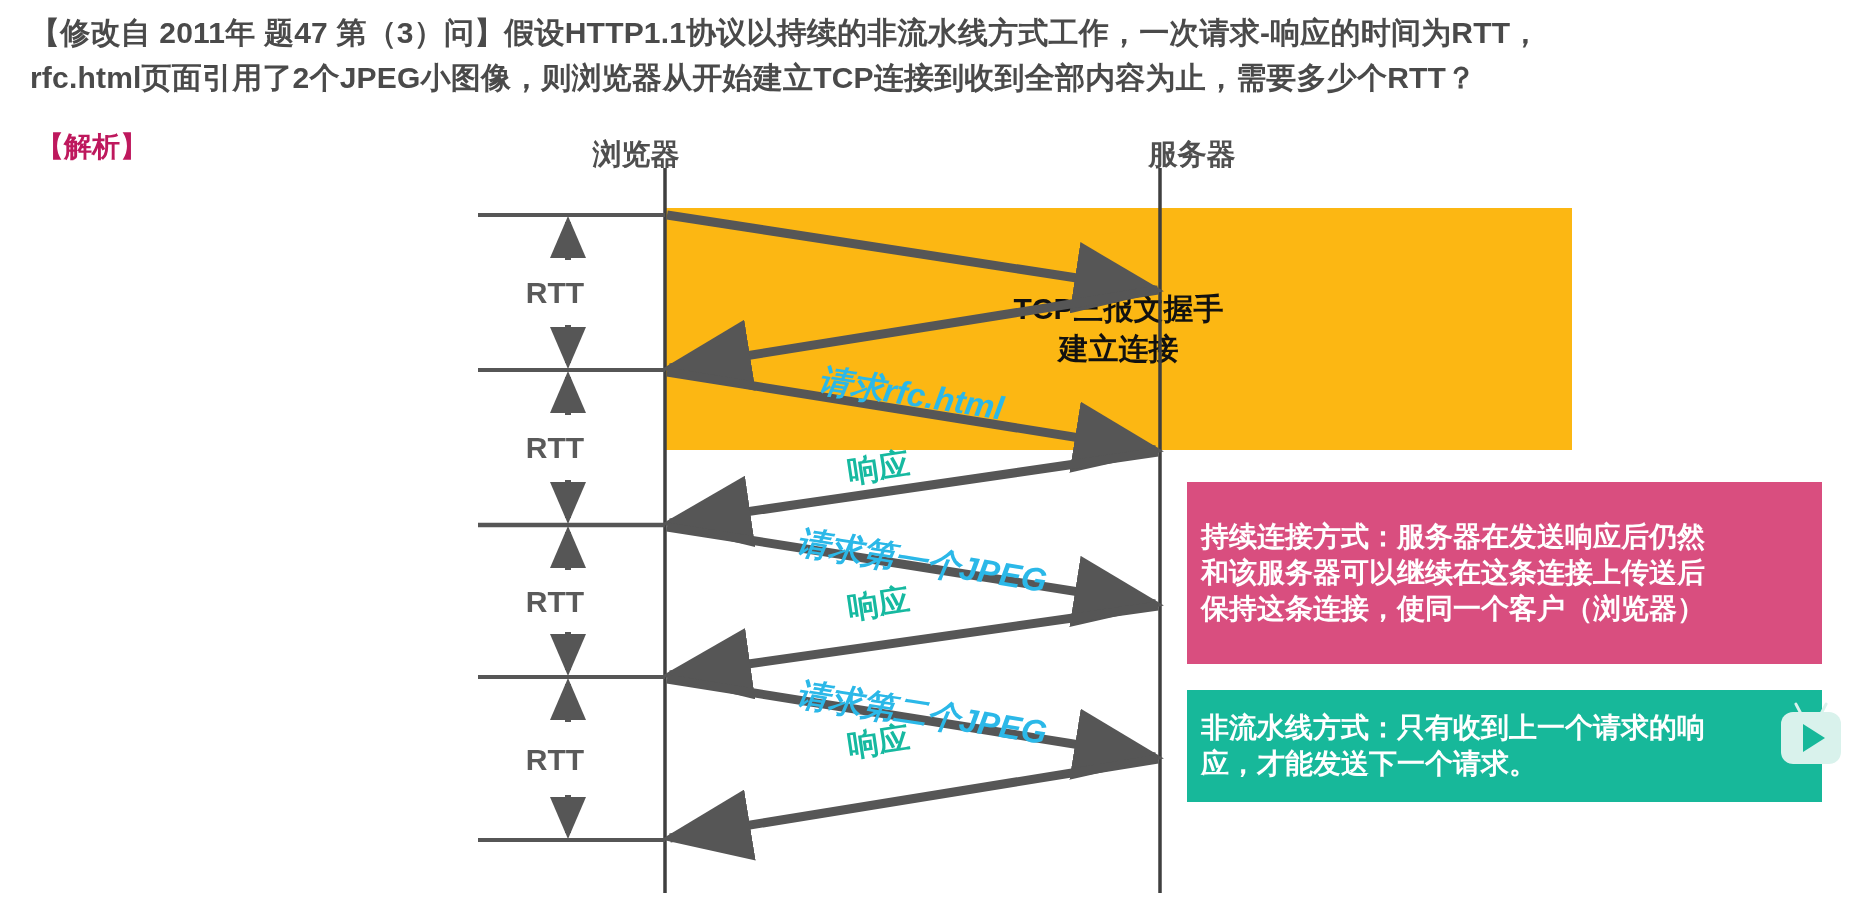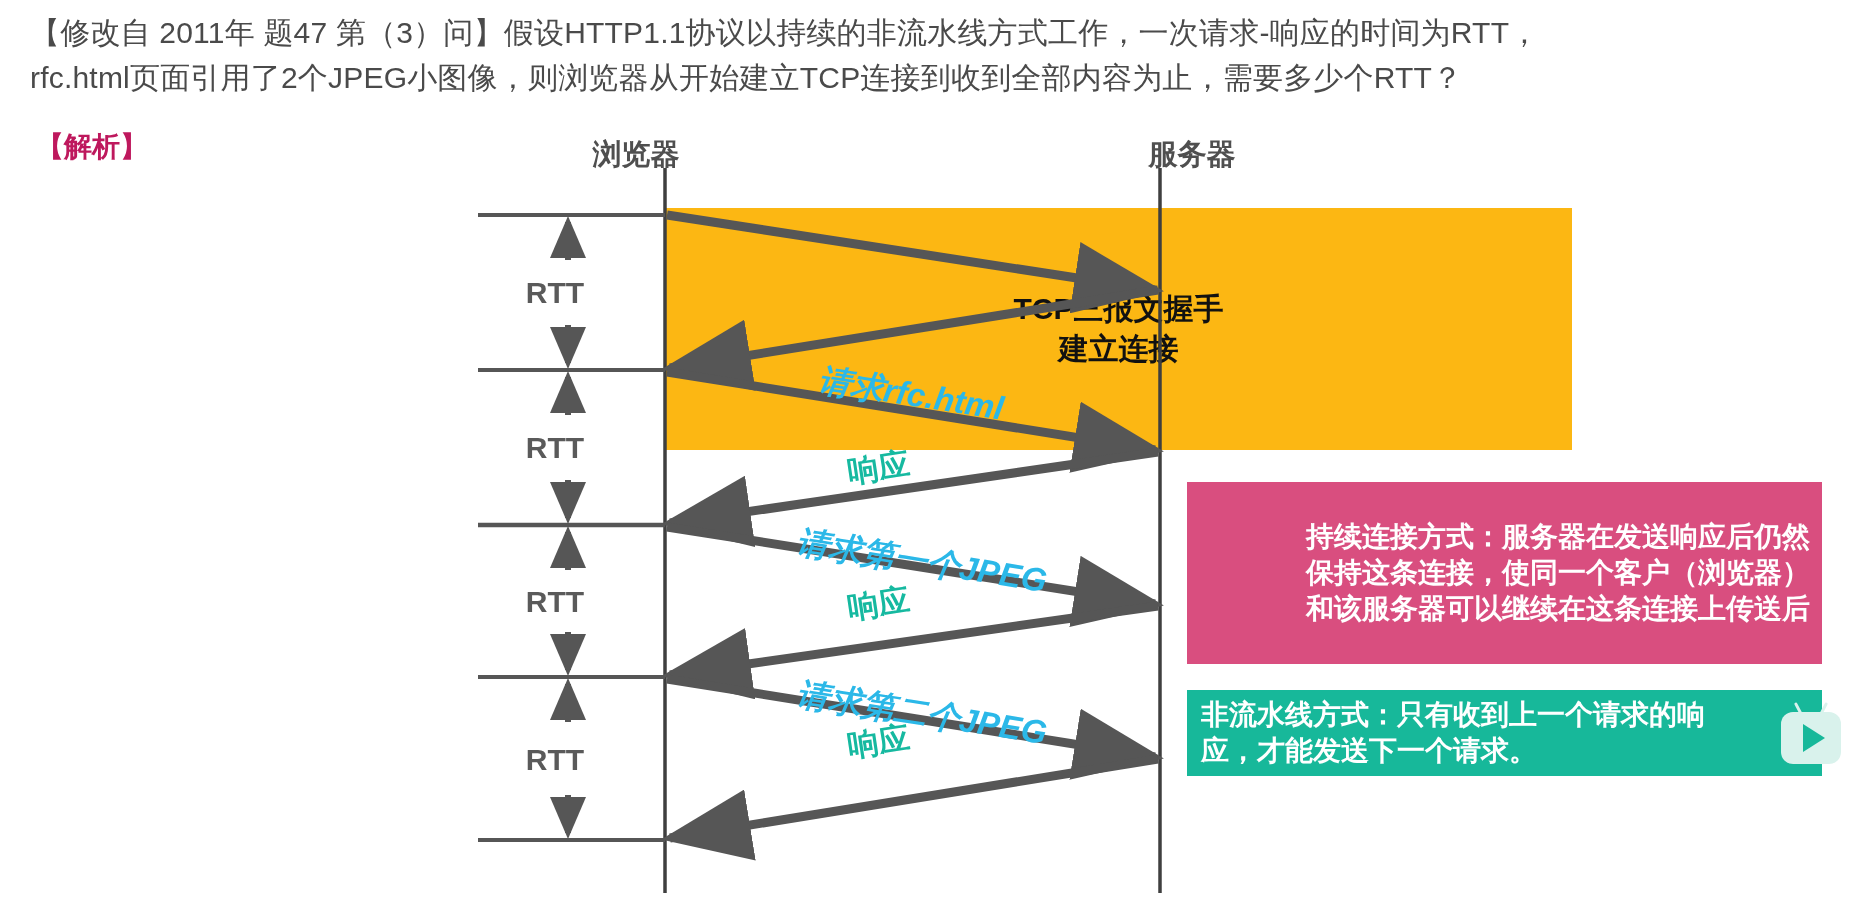--- a/index.html
+++ b/index.html
@@ -5,21 +5,21 @@
   html,body{margin:0;padding:0;}
   body{
     width:1864px;height:907px;
     background:#ffffff;
     font-family:"Liberation Sans","DejaVu Sans",sans-serif;
     overflow:hidden;
     position:relative;
   }
   #question{
     position:absolute;left:30px;top:10px;width:1790px;
-    font-size:30px;font-weight:normal;color:#4a4a4a;
+    font-size:30px;font-weight:bold;color:#4a4a4a;
     line-height:1.5;letter-spacing:0.2px;
   }
   #analysis-label{
     position:absolute;left:36px;top:128px;
     font-size:28px;font-weight:bold;color:#be185d;
   }
   #diagram{
     position:absolute;left:0;top:0;width:1864px;height:907px;
   }
   .node-label{
@@ -143,27 +143,27 @@
   <div class="msg-label" style="left:845px;top:452px;font-size:31px;color:#16b9a0;transform:rotate(-8.5deg);">响应</div>
 
   <div class="msg-label" style="left:800px;top:520px;font-size:33px;font-style:italic;color:#2bb8e8;transform:rotate(9deg);">请求第一个JPEG</div>
 
   <div class="msg-label" style="left:845px;top:588px;font-size:31px;color:#16b9a0;transform:rotate(-8.5deg);">响应</div>
 
   <div class="msg-label" style="left:800px;top:672px;font-size:33px;font-style:italic;color:#2bb8e8;transform:rotate(9deg);">请求第二个JPEG</div>
 
   <div class="msg-label" style="left:845px;top:726px;font-size:31px;color:#16b9a0;transform:rotate(-8.5deg);">响应</div>
 
-  <div class="box" id="persistent-box" style="left:1187px;top:482px;width:635px;height:182px;background:#d94e7f;align-items:flex-end;">
+  <div class="box" id="persistent-box" style="left:1187px;top:482px;width:635px;height:182px;background:#d94e7f;">
     <div class="box-line">持续连接方式：服务器在发送响应后仍然</div>
+    <div class="box-line">和该服务器可以继续在这条连接上传送后</div>
     <div class="box-line">保持这条连接，使同一个客户（浏览器）</div>
-    <div class="box-line">和该服务器可以继续在这条连接上传送后</div>
   </div>
 
-  <div class="box" id="nonpipeline-box" style="left:1187px;top:690px;width:635px;height:86px;background:#17b89a;">
+  <div class="box" id="nonpipeline-box" style="left:1187px;top:690px;width:635px;height:112px;background:#17b89a;">
     <div class="box-line">非流水线方式：只有收到上一个请求的响</div>
     <div class="box-line">应，才能发送下一个请求。</div>
   </div>
 
   <div id="play-badge" style="left:1781px;top:712px;">
     <div class="ear l"></div>
     <div class="ear r"></div>
     <div class="tri"></div>
   </div>
 

